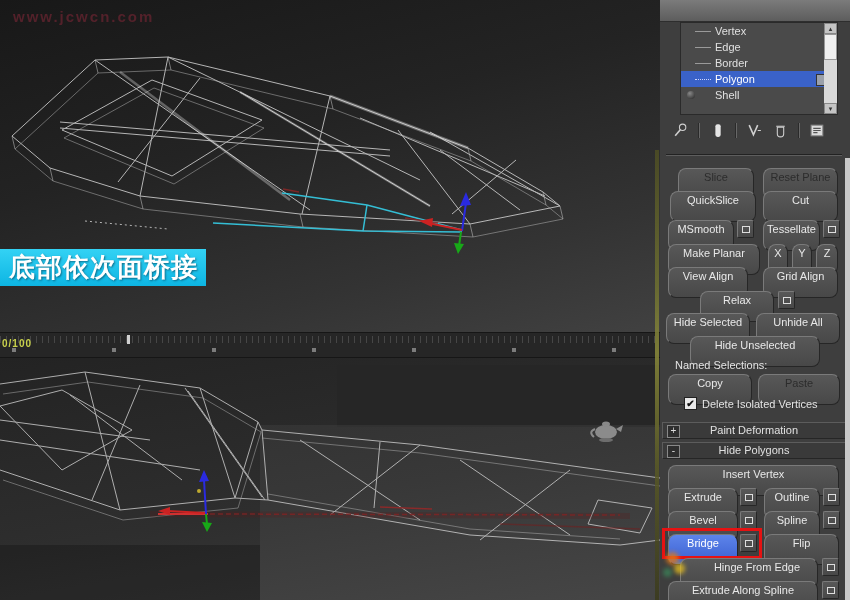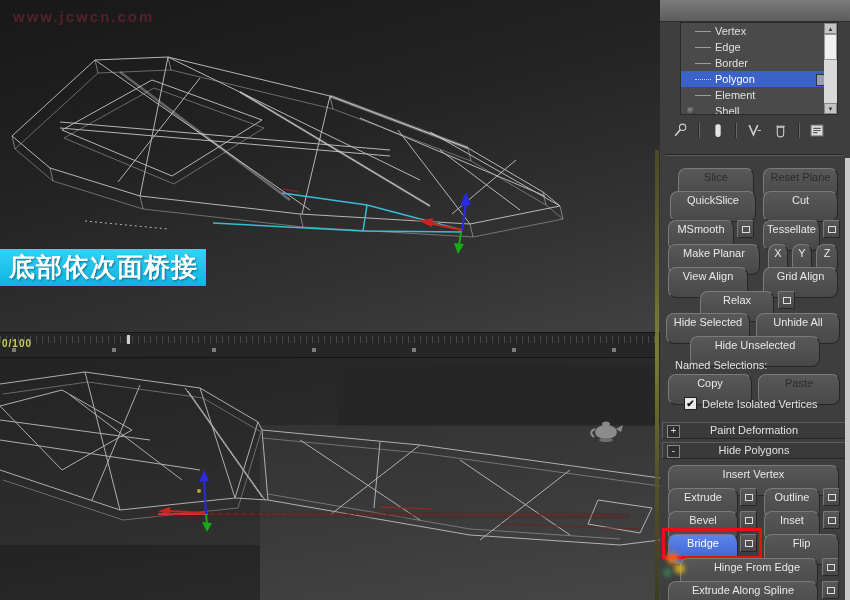--- a/index.html
+++ b/index.html
@@ -177,21 +177,20 @@
   <div id="olive-strip"></div>
 
   <div id="panel">
     <div id="panel-top"></div>
 
     <div id="stack-list">
       <div class="stk-row"><span class="stub"></span><span>Vertex</span></div>
       <div class="stk-row"><span class="stub"></span><span>Edge</span></div>
       <div class="stk-row"><span class="stub"></span><span>Border</span></div>
       <div class="stk-row sel"><span class="stub dot"></span><span>Polygon</span><span class="mini"></span></div>
-      <div class="stk-row"><span class="stub"></span><span>Element</span></div>
       <div class="stk-row"><span class="orb"></span><span>Shell</span></div>
       <div id="stack-scroll">
         <div class="arr" style="top:0;">▴</div>
         <div class="thumb"></div>
         <div class="arr" style="bottom:0;">▾</div>
       </div>
     </div>
 
     <div id="stack-tools">
       <svg class="ic" viewBox="0 0 16 16">
@@ -277,21 +276,21 @@
       </div>
     <div class="btn" style="left:104px;top:488px;width:56px;">Outline</div>
     <div class="sbtn" style="left:163px;top:488px;">
         <i></i>
       </div>
 
     <div class="btn" style="left:8px;top:511px;width:70px;">Bevel</div>
     <div class="sbtn" style="left:80px;top:511px;">
         <i></i>
       </div>
-    <div class="btn" style="left:104px;top:511px;width:56px;">Inset</div>
+    <div class="btn" style="left:104px;top:511px;width:56px;">Spline</div>
     <div class="sbtn" style="left:163px;top:511px;">
         <i></i>
       </div>
 
     <div class="btn blue" style="left:8px;top:534px;width:70px;">Bridge</div>
     <div class="sbtn" style="left:80px;top:534px;">
         <i></i>
       </div>
     <div class="btn" style="left:104px;top:534px;width:75px;">Flip</div>
     <div id="red-box"></div>

